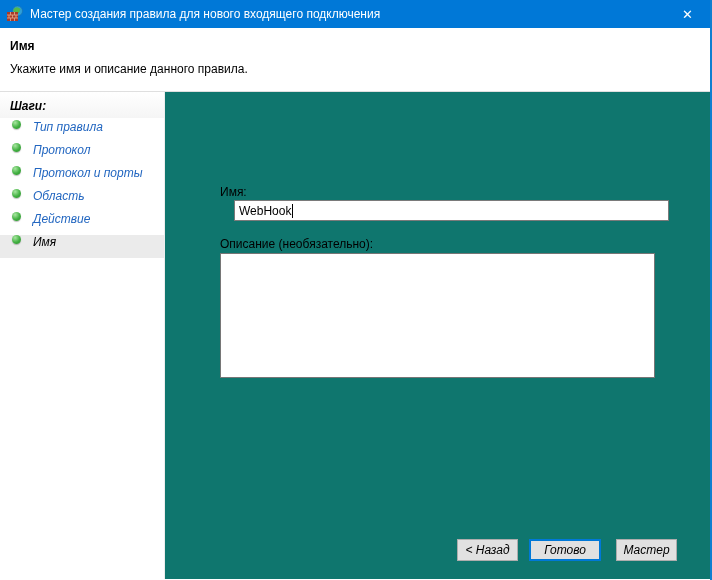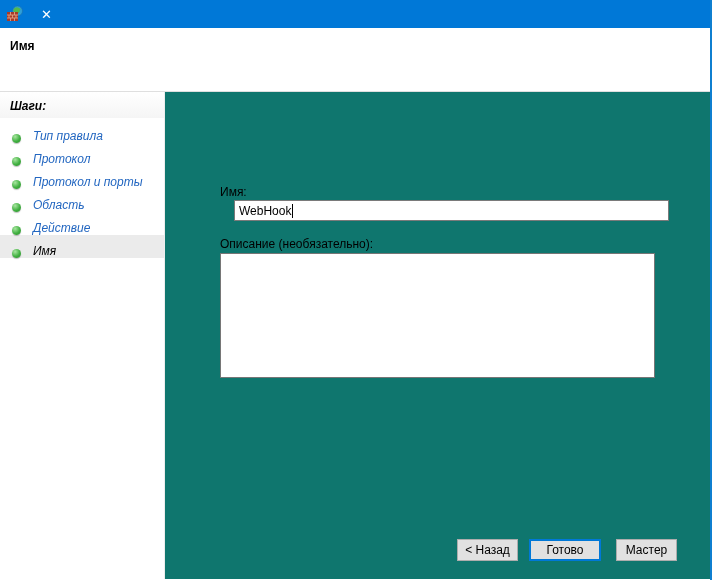--- a/index.html
+++ b/index.html
@@ -67,21 +67,21 @@
   .steps-heading {
     height: 26px;
     padding: 7px 0 0 10px;
     font-weight: bold;
     background: linear-gradient(to bottom, #ffffff, #f5f5f5);
   }
   .steps-list { margin-top: 2px; }
   .step-item {
     height: 23px;
     display: flex;
-    align-items: flex-end;
+    align-items: flex-start;
     cursor: default;
   }
   .step-dot {
     width: 9px;
     height: 9px;
     border-radius: 50%;
     margin: 0 12px 0 12px;
     flex: 0 0 auto;
     background: radial-gradient(circle at 35% 30%, #a8e6a0, #41b041 55%, #2d8a2d 100%);
     box-shadow: 0 1px 1px rgba(0,0,0,0.25);
@@ -127,20 +127,21 @@
     position: absolute;
     top: 447px;
     height: 22px;
     background: #e1e1e1;
     border: 1px solid #adadad;
     display: flex;
     align-items: center;
     justify-content: center;
     font-size: 12px;
     cursor: default;
+    font-style: italic;
   }
   .btn-back   { left: 292px; width: 61px; }
   .btn-finish { left: 364px; width: 72px; border: 2px solid #0078d7; }
   .btn-cancel { left: 451px; width: 61px; }
 </style>
 </head>
 <body>
 
 <div class="window">
 
@@ -157,27 +158,29 @@
           <line x1="4.5" y1="7" x2="4.5" y2="10"></line>
           <line x1="8.5" y1="7" x2="8.5" y2="10"></line>
           <line x1="3" y1="10" x2="3" y2="13"></line>
           <line x1="6.5" y1="10" x2="6.5" y2="13"></line>
           <line x1="10" y1="10" x2="10" y2="13"></line>
           <line x1="4.5" y1="13" x2="4.5" y2="16"></line>
           <line x1="8.5" y1="13" x2="8.5" y2="16"></line>
         </g>
       </svg>
     </span>
+    <span class="titlebar-text">Мастер создания правила для нового входящего подключения</span>
     <span class="close-btn">
       <span>✕</span>
     </span>
   </div>
 
   <div class="header">
     <div class="header-title">Имя</div>
+    <div class="header-subtitle">Укажите имя и описание данного правила.</div>
   </div>
 
   <div class="body-row">
 
     <div class="sidebar">
       <div class="steps-heading">Шаги:</div>
       <div class="steps-list">
         <div class="step-item">
           <span class="step-dot"></span>
           <span class="step-label">Тип правила</span>

